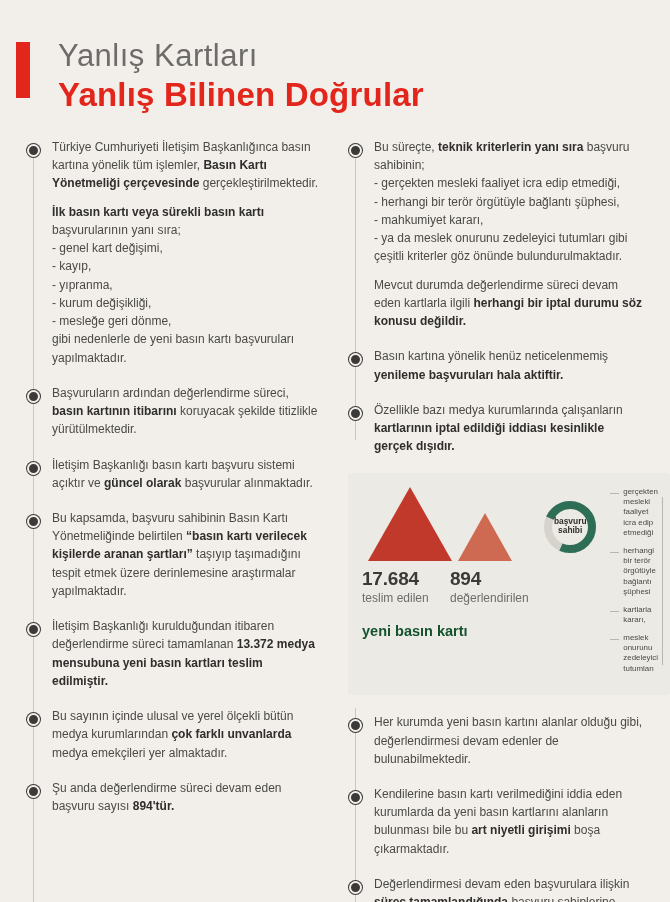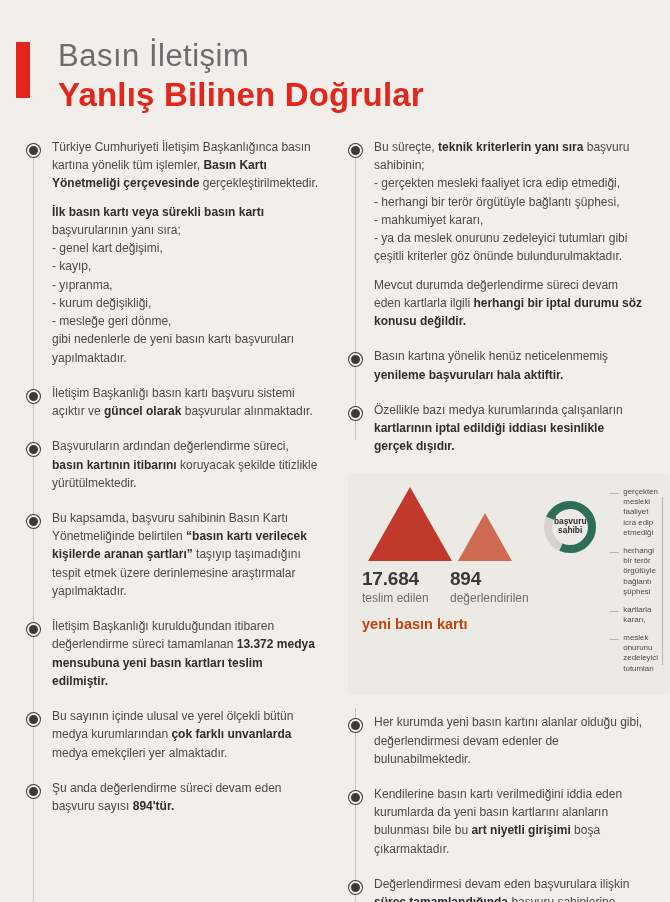--- a/index.html
+++ b/index.html
@@ -167,24 +167,24 @@
     font-weight: bold;
     color: #3b3a38;
     letter-spacing: -0.2px;
   }
   .num-label {
     font-size: 12px;
     color: #6d6c6a;
     margin-top: 1px;
   }
   .info-caption {
-    margin-top: 11px;
+    margin-top: 18px;
     font-size: 14.5px;
     font-weight: bold;
-    color: #c2410c;
+    color: #14532d;
   }
 
   .info-mid {
     width: 60px;
     position: relative;
     padding-top: 14px;
   }
   .donut {
     position: relative;
     width: 56px;
@@ -237,41 +237,41 @@
     background: #b9b6b0;
   }
 </style>
 </head>
 <body>
 
 <div class="page">
 
   <div class="header">
     <div class="red-bar"></div>
-    <h1 class="title-kicker">Basın İletişim</h1>
+    <h1 class="title-kicker">Yanlış Kartları</h1>
     <h2 class="title-main">Yanlış Bilinen Doğrular</h2>
   </div>
 
   <div class="columns">
 
     <div class="col col-left">
       <div class="tl-line"></div>
       <div id="left-items">
           <div class="item">
             <span class="dot"></span>
             <p>Türkiye Cumhuriyeti İletişim Başkanlığınca basın kartına yönelik tüm işlemler, <b>Basın Kartı Yönetmeliği çerçevesinde</b> gerçekleştirilmektedir.</p>
             <p><b>İlk basın kartı veya sürekli basın kartı</b> başvurularının yanı sıra;<br>- genel kart değişimi,<br>- kayıp,<br>- yıpranma,<br>- kurum değişikliği,<br>- mesleğe geri dönme,<br>gibi nedenlerle de yeni basın kartı başvuruları yapılmaktadır.</p>
           </div>
           <div class="item">
             <span class="dot"></span>
+            <p>Başvuruların ardından değerlendirme süreci, <b>basın kartının itibarını</b> koruyacak şekilde titizlikle yürütülmektedir.</p>
+          </div>
+          <div class="item">
+            <span class="dot"></span>
             <p>İletişim Başkanlığı basın kartı başvuru sistemi açıktır ve <b>güncel olarak</b> başvurular alınmaktadır.</p>
-          </div>
-          <div class="item">
-            <span class="dot"></span>
-            <p>Başvuruların ardından değerlendirme süreci, <b>basın kartının itibarını</b> koruyacak şekilde titizlikle yürütülmektedir.</p>
           </div>
           <div class="item">
             <span class="dot"></span>
             <p>Bu kapsamda, başvuru sahibinin Basın Kartı Yönetmeliğinde belirtilen <b>“basın kartı verilecek kişilerde aranan şartları”</b> taşıyıp taşımadığını tespit etmek üzere derinlemesine araştırmalar yapılmaktadır.</p>
           </div>
           <div class="item">
             <span class="dot"></span>
             <p>İletişim Başkanlığı kurulduğundan itibaren değerlendirme süreci tamamlanan <b>13.372 medya mensubuna yeni basın kartları teslim edilmiştir.</b></p>
           </div>
           <div class="item">

